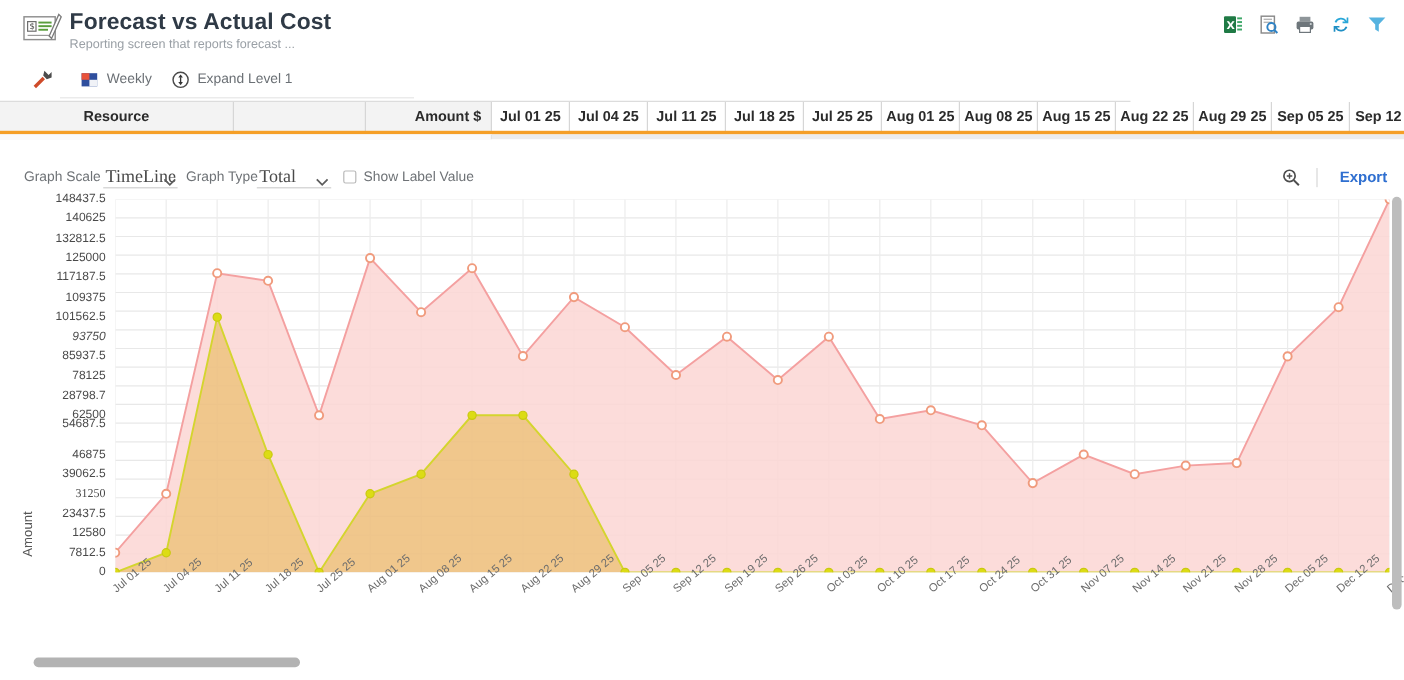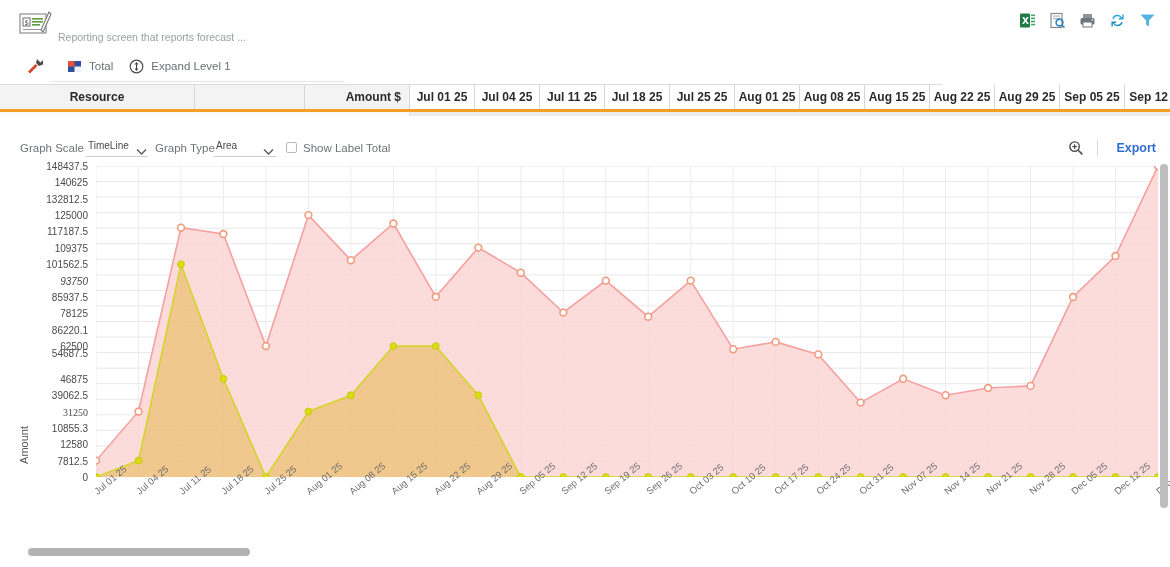--- a/index.html
+++ b/index.html
@@ -45,22 +45,22 @@
   
   .totalrow{position:absolute;left:0;top:116px;width:1170px;height:20px;background:#ededed;
             border-bottom:1px solid #dcdcdc;box-sizing:border-box;}
   .totalrow .lbl{position:absolute;left:6px;top:3px;font-size:11.5px;color:#3c3c3c;}
   .totalrow .chev{position:absolute;right:8px;top:2px;font-size:12px;color:#5f5f5f;cursor:pointer;line-height:14px;}
 
   
   .gctl{position:absolute;left:0;top:137px;width:1170px;height:26px;background:#fff;}
   .gctl .lab{position:absolute;top:5px;font-size:11.5px;color:#6e7276;}
   .gctl .sel{position:absolute;top:3px;height:17px;border:none;border-bottom:1px solid #cfcfcf;
-             font-size:10px;color:#4a4a4a;padding:0 16px 0 2px;background:transparent;cursor:pointer;
-             font-family:Liberation Sans, sans-serif;box-sizing:border-box;}
+             font-size:15px;color:#4a4a4a;padding:0 16px 0 2px;background:transparent;cursor:pointer;
+             font-family:Liberation Serif, serif;box-sizing:border-box;}
   .gctl .caret{position:absolute;top:8px;pointer-events:none;}
   .gctl .cb{position:absolute;top:5px;width:11px;height:11px;border:1px solid #b9b9b9;border-radius:2px;background:#fff;cursor:pointer;box-sizing:border-box;}
   .gctl .cblab{position:absolute;top:5px;font-size:11.5px;color:#6e7276;cursor:pointer;}
   .gctl .zoomic{position:absolute;right:86px;top:3px;cursor:pointer;}
   .gctl .divv{position:absolute;right:72px;top:3px;width:1px;height:16px;background:#d8d8d8;}
   .gctl .export{position:absolute;right:14px;top:4px;font-size:12.5px;font-weight:bold;color:#2f6fd0;cursor:pointer;}
 
   
   .chart{position:absolute;left:0;top:160px;width:1170px;height:380px;background:#fff;}
   .ylabel{position:absolute;left:24px;top:285px;transform:rotate(-90deg) translate(-50%,-50%);
@@ -85,20 +85,21 @@
         <rect x="2" y="4" width="26" height="19" fill="#ffffff" stroke="#8e8e8e" stroke-width="1.2"></rect>
         <rect x="5" y="8" width="7" height="8" fill="#ffffff" stroke="#6f6f6f" stroke-width="1"></rect>
         <text x="6.5" y="14.5" font-size="7" fill="#444" font-family="DejaVu Sans, sans-serif">$</text>
         <rect x="14" y="8" width="11" height="1.6" fill="#5a9e3d"></rect>
         <rect x="14" y="11" width="11" height="1.6" fill="#5a9e3d"></rect>
         <rect x="14" y="14" width="8" height="1.6" fill="#5a9e3d"></rect>
         <rect x="5" y="19" width="18" height="1" fill="#9a9a9a"></rect>
         <path d="M23 20 L31 2 L33 4 L25 22 Z" fill="#ffffff" stroke="#7a7a7a" stroke-width="1.1"></path>
       </svg>
     </div>
+    <div class="hdr-title">Forecast vs Actual Cost</div>
     <div class="hdr-sub">Reporting screen that reports forecast ...</div>
 
     <div class="hdr-tools">
       <span class="ti">
         <svg width="17" height="17" viewBox="0 0 17 17">
           <rect x="1" y="1.5" width="10" height="14" fill="#1f7a45" rx="1"></rect>
           <text x="3" y="12" font-size="9" fill="#fff" font-family="DejaVu Sans, sans-serif" font-weight="bold">X</text>
           <rect x="12" y="2.5" width="4" height="1.6" fill="#3fa869"></rect>
           <rect x="12" y="5.6" width="4" height="1.6" fill="#3fa869"></rect>
           <rect x="12" y="8.7" width="4" height="1.6" fill="#3fa869"></rect>
@@ -145,21 +146,21 @@
         </svg>
       </span>
       <span class="ts-item">
         <span class="gl">
           <svg width="15" height="15" viewBox="0 0 15 15">
             <rect x="1" y="2" width="13" height="11" fill="#2f4f9e"></rect>
             <rect x="1" y="2" width="6.5" height="5.5" fill="#e8523b"></rect>
             <rect x="7.5" y="7.5" width="6.5" height="5.5" fill="#f0f2f7"></rect>
           </svg>
         </span>
-        <span>Total</span>
+        <span>Weekly</span>
       </span>
       <span class="ts-item">
         <span class="gl">
           <svg width="15" height="15" viewBox="0 0 15 15">
             <circle cx="7.5" cy="7.5" r="6.3" fill="#fff" stroke="#4a4a4a" stroke-width="1.2"></circle>
             <path d="M7.5 3 L9.4 5.6 L5.6 5.6 Z" fill="#333"></path>
             <path d="M7.5 12 L9.4 9.4 L5.6 9.4 Z" fill="#333"></path>
             <line x1="7.5" y1="5.4" x2="7.5" y2="9.6" stroke="#333" stroke-width="1.1"></line>
           </svg>
         </span>
@@ -195,28 +196,28 @@
 
   <div class="gctl">
     <span class="lab" style="left:20px;">Graph Scale</span>
     <span class="sel" style="left:86px;width:62px;">TimeLine</span>
     <span class="caret" style="left:136px;">
       <svg width="11" height="8" viewBox="0 0 11 8">
           <path d="M1 1.5 L5.5 6 L10 1.5" fill="none" stroke="#5d5d5d" stroke-width="1.5"></path>
         </svg>
     </span>
     <span class="lab" style="left:155px;">Graph Type</span>
-    <span class="sel" style="left:214px;width:62px;">Area</span>
+    <span class="sel" style="left:214px;width:62px;">Total</span>
     <span class="caret" style="left:263px;">
       <svg width="11" height="8" viewBox="0 0 11 8">
           <path d="M1 1.5 L5.5 6 L10 1.5" fill="none" stroke="#5d5d5d" stroke-width="1.5"></path>
         </svg>
     </span>
     <span class="cb" style="left:286px;"></span>
-    <span class="cblab" style="left:303px;">Show Label Total</span>
+    <span class="cblab" style="left:303px;">Show Label Value</span>
 
     <span class="zoomic">
       <svg width="16" height="16" viewBox="0 0 16 16">
         <circle cx="6.6" cy="6.6" r="4.7" fill="none" stroke="#4d4d4d" stroke-width="1.4"></circle>
         <line x1="4.3" y1="6.6" x2="8.9" y2="6.6" stroke="#4d4d4d" stroke-width="1.2"></line>
         <line x1="6.6" y1="4.3" x2="6.6" y2="8.9" stroke="#4d4d4d" stroke-width="1.2"></line>
         <line x1="10.2" y1="10.2" x2="14.4" y2="14.4" stroke="#4d4d4d" stroke-width="1.6"></line>
       </svg>
     </span>
     <span class="divv"></span>
@@ -229,27 +230,27 @@
         <div class="ytick" style="top: 6px; text-align: center;">148437.5</div>
         <div class="ytick" style="top: 22.3684px;">140625</div>
         <div class="ytick" style="top: 38.7368px;">132812.5</div>
         <div class="ytick" style="top: 55.1053px;">125000</div>
         <div class="ytick" style="top: 71.4737px;">117187.5</div>
         <div class="ytick" style="top: 87.8421px;">109375</div>
         <div class="ytick" style="top: 104.211px;">101562.5</div>
         <div class="ytick" style="top: 120.579px; font-style: italic;">93750</div>
         <div class="ytick" style="top: 136.947px;">85937.5</div>
         <div class="ytick" style="top: 153.316px; margin-left: 20px;">78125</div>
-        <div class="ytick" style="top: 169.684px;">86220.1</div>
+        <div class="ytick" style="top: 169.684px;">28798.7</div>
         <div class="ytick" style="top: 186.053px;">62500</div>
         <div class="ytick" style="top: 193px; margin-left: 33px;">54687.5</div>
         <div class="ytick" style="top: 218.789px;">46875</div>
         <div class="ytick" style="top: 235.158px;">39062.5</div>
         <div class="ytick" style="top: 251.526px; font-family: Liberation Serif, serif;">31250</div>
-        <div class="ytick" style="top: 267.895px;">10855.3</div>
+        <div class="ytick" style="top: 267.895px;">23437.5</div>
         <div class="ytick" style="top: 284.263px;">12580</div>
         <div class="ytick" style="top: 300.632px;">7812.5</div>
         <div class="ytick" style="top: 317px;">0</div>
       </div>
     <div class="plot">
       <svg id="plotsvg" width="1062" height="311" viewBox="0 0 1062 311" preserveAspectRatio="none">
           <line x1="0" x2="1062" y1="0" y2="0" stroke="#e8e8e8" stroke-width="1"></line>
           <line x1="0" x2="1062" y1="15.55" y2="15.55" stroke="#e8e8e8" stroke-width="1"></line>
           <line x1="0" x2="1062" y1="31.1" y2="31.1" stroke="#e8e8e8" stroke-width="1"></line>
           <line x1="0" x2="1062" y1="46.65" y2="46.65" stroke="#e8e8e8" stroke-width="1"></line>

